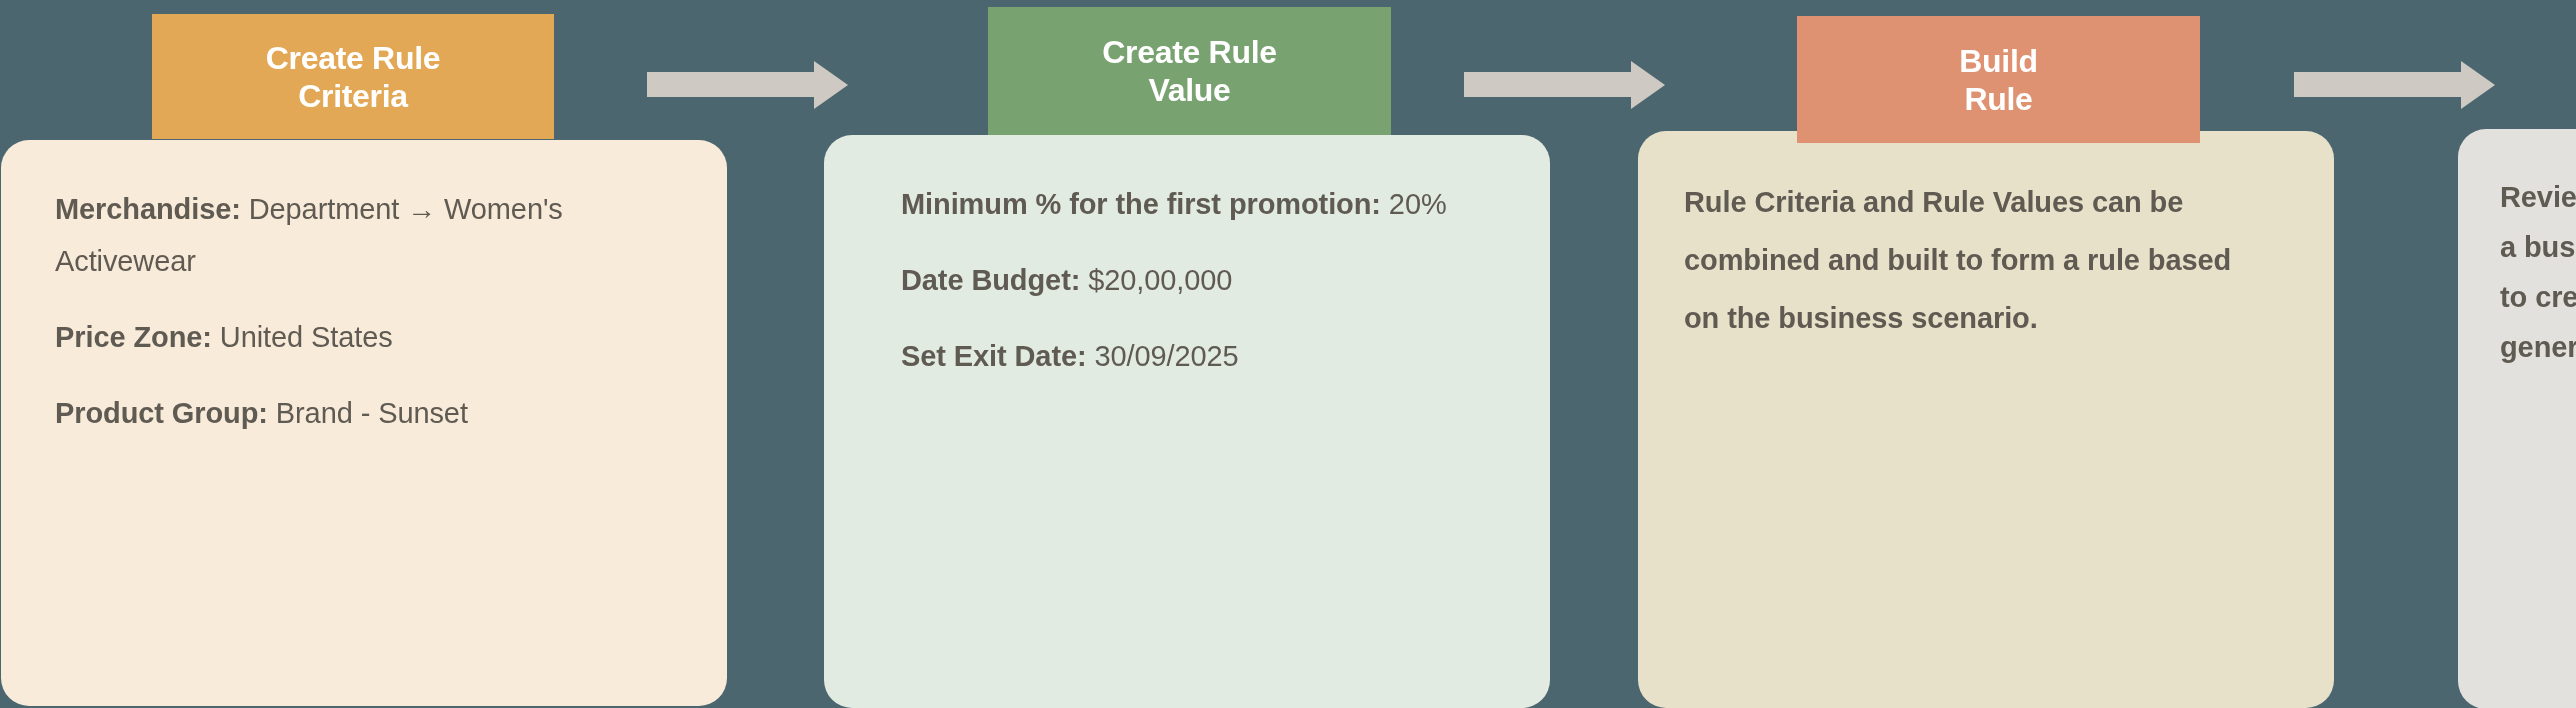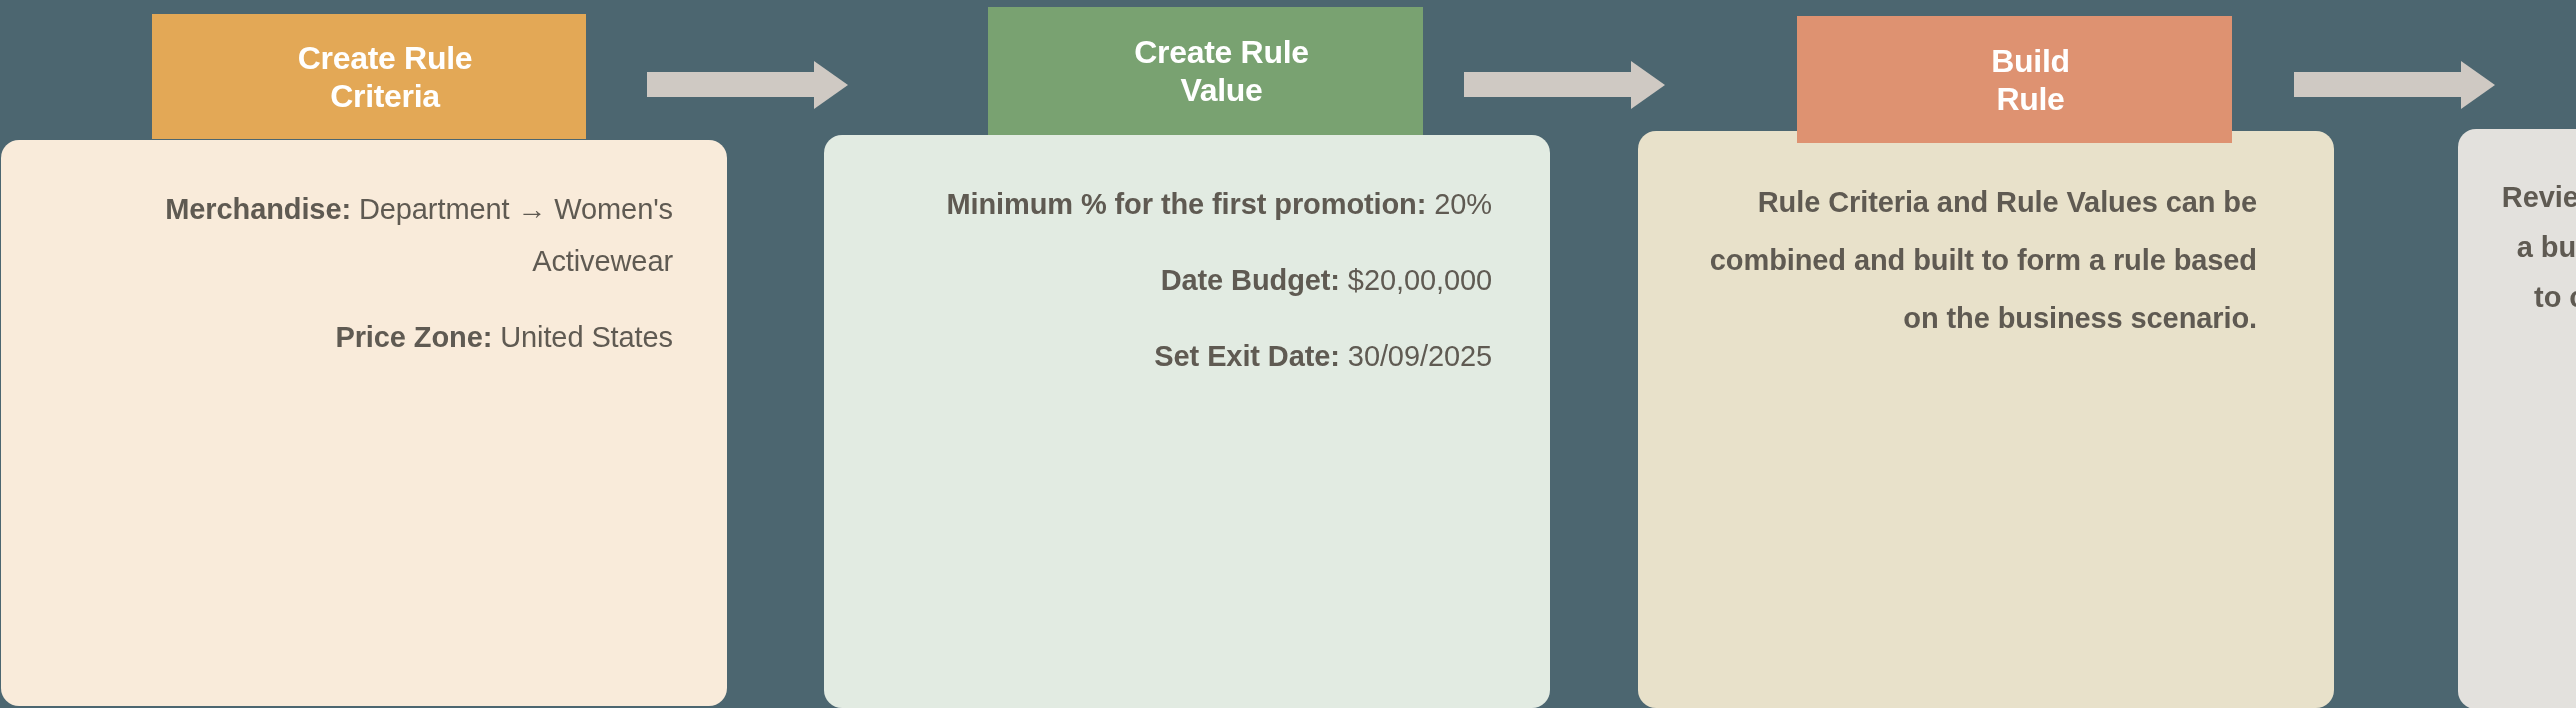--- a/index.html
+++ b/index.html
@@ -25,31 +25,29 @@
     flex-direction: column;
     align-items: center;
     justify-content: center;
     color: #FFFFFF;
     font-weight: bold;
     font-size: 32px;
     line-height: 38px;
     text-align: center;
     letter-spacing: -0.3px;
     z-index: 3;
-    padding-left: 32px;
   }
   .step-header .hline { display: block; white-space: nowrap; }
 
   
   .step-card {
     position: absolute;
-    border-radius: 18px;
+    border-radius: 28px;
     z-index: 2;
     box-sizing: border-box;
-    text-align: right;
   }
   .card-body {
     position: absolute;
     left: 0; right: 0;
     color: #5F5A52;
     font-size: 29px;
     line-height: 52px;
     letter-spacing: -0.1px;
   }
   .card-body p {
@@ -85,20 +83,21 @@
 </style>
 </head>
 <body>
 
 <div id="stage">
 
   <div class="step-card" style="left:1px; top:140px; width:726px; height:566px; background:#F9EBDA;">
     <div class="card-body" style="top:43px; padding:0 54px;">
       <p><span class="lbl">Merchandise:</span><span> Department → Women's Activewear</span></p>
       <p><span class="lbl">Price Zone:</span><span> United States</span></p>
+      <p><span class="lbl">Product Group:</span><span> Brand - Sunset</span></p>
     </div>
   </div>
   <div class="step-header" style="left:152px; top:14.4px; width:402px; height:125px; background:#E3A856;">
     <span class="hline">Create Rule</span>
     <span class="hline">Criteria</span>
   </div>
 
   <div class="flow-arrow" style="left:647px; top:61px; width:201px;">
     <div class="shaft" style="width:167px;"></div>
     <div class="head" style="left:167px;"></div>

